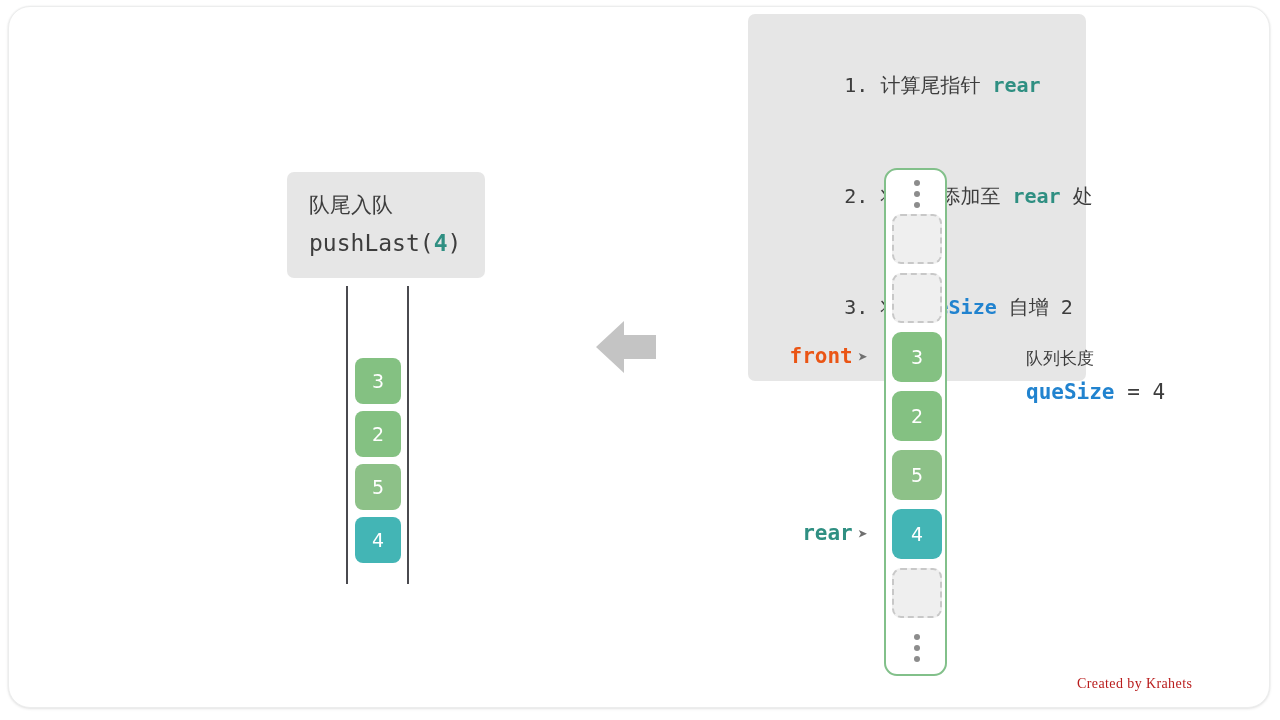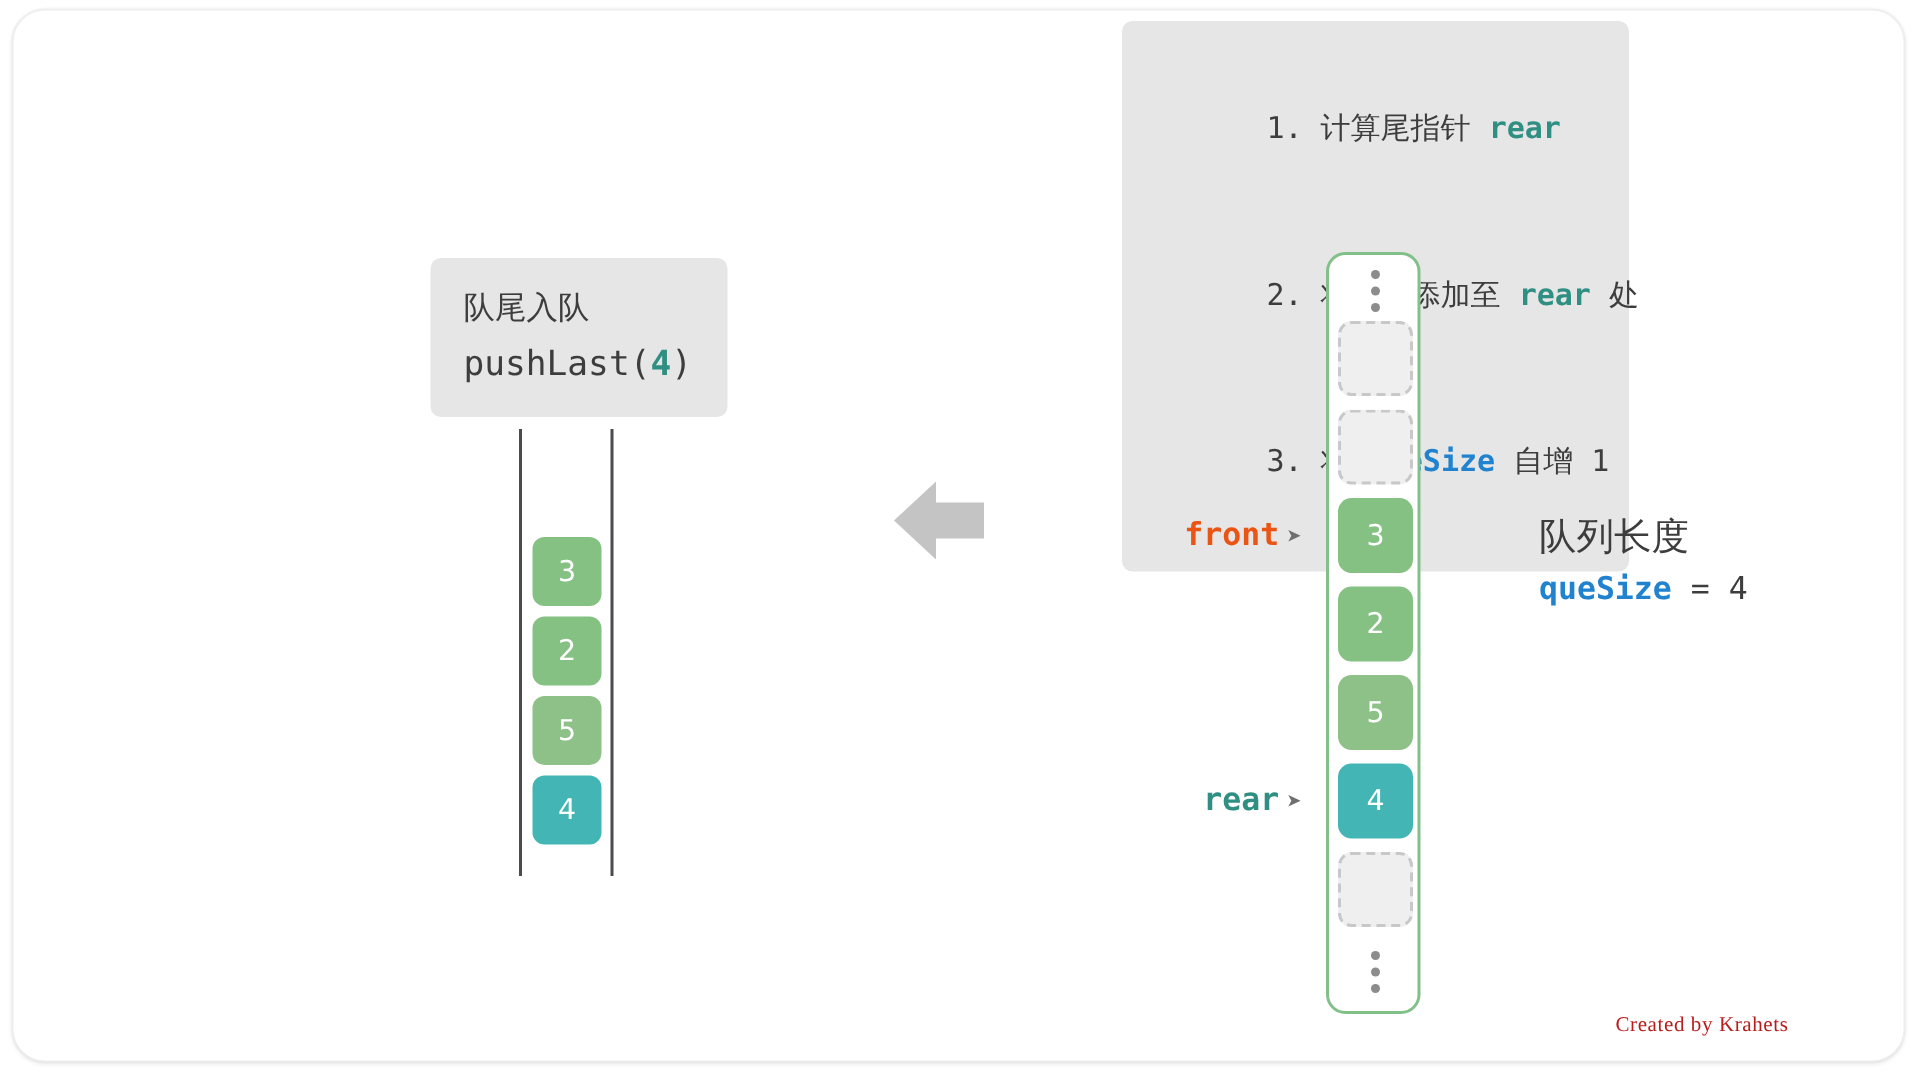--- a/index.html
+++ b/index.html
@@ -197,21 +197,21 @@
   #ptr-rear  { left: 700px; top: 521px; width: 168px; color: #2f8f82; }
 
   
   #len-readout {
     position: absolute;
     left: 1026px;
     top: 342px;
     color: #3d3d3d;
   }
   #len-title {
-    font-size: 25px;
+    font-size: 17px;
     line-height: 32px;
   }
   #len-value {
     font-family: "DejaVu Sans Mono", "Liberation Mono", monospace;
     font-size: 21px;
     line-height: 36px;
     white-space: pre;
   }
 
   
@@ -233,21 +233,21 @@
   <div class="card"></div>
 
   <div class="greybox" id="ops-box">
     <div class="op-line">
       <span>1.</span><span> </span><span>计算尾指针 </span><span class="kw-teal">rear</span><span></span>
     </div>
     <div class="op-line">
       <span>2.</span><span> </span><span>将元素添加至 </span><span class="kw-teal">rear</span><span> 处</span>
     </div>
     <div class="op-line">
-      <span>3.</span><span> </span><span>将 </span><span class="kw-blue">queSize</span><span> 自增 1</span>
+      <span>3.</span><span> </span><span>将 </span><span class="kw-blue">queSize</span><span> 自增 2</span>
     </div>
   </div>
 
   <div class="greybox" id="op-label-box">
     <div class="label-line">队尾入队</div>
     <div class="label-line mono"><span>pushLast(</span><span class="kw-teal">4</span><span>)</span></div>
   </div>
 
   <div id="left-array">
     <div class="vrule" id="vrule-left"></div>

